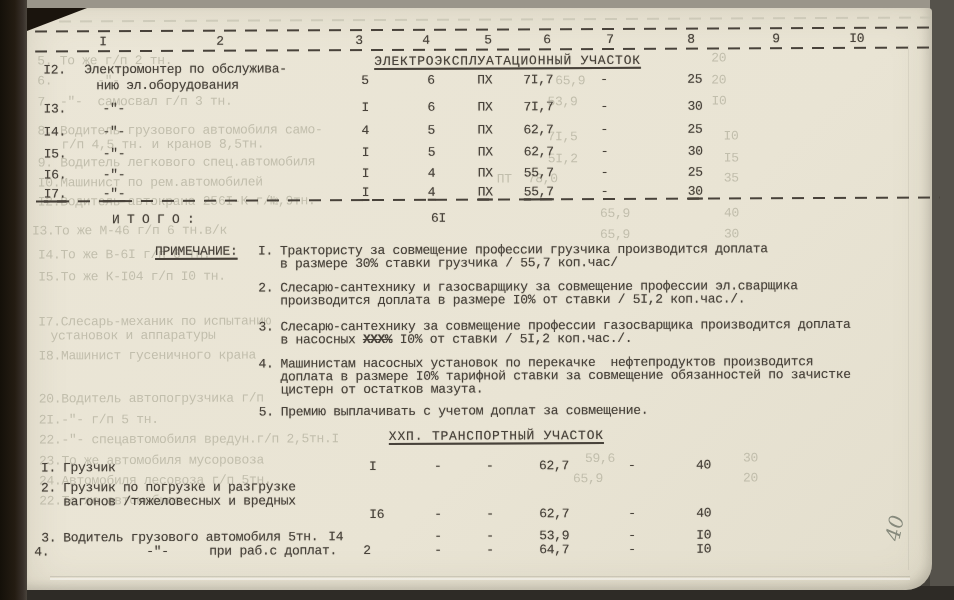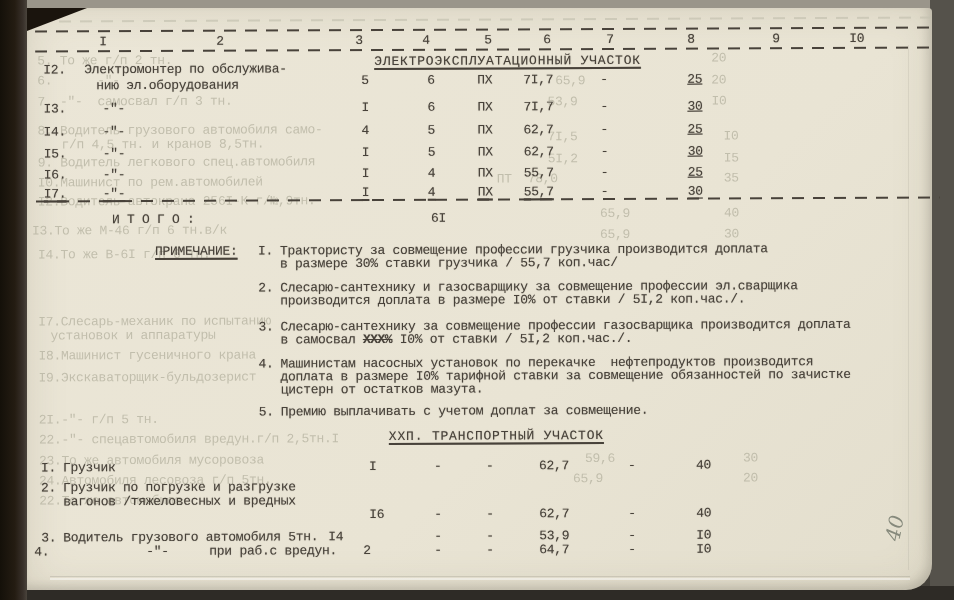--- a/index.html
+++ b/index.html
@@ -26,21 +26,21 @@
   .row > span{position:absolute;white-space:pre;top:0;}
   .ghost{position:absolute;font-size:13px;letter-spacing:-0.3px;color:#b8b5a3;opacity:.8;white-space:pre;}
   .dash{position:absolute;height:2px;background:repeating-linear-gradient(90deg,#48423a 0 12px,transparent 12px 21px);}
   .gdash{background:repeating-linear-gradient(90deg,#c4c1b0 0 12px,transparent 12px 21px);opacity:.7;height:2px;}
   .u{text-decoration:underline;text-underline-offset:3px;text-decoration-thickness:1.5px;}
   .wide{letter-spacing:0.8px;}
   .struck{text-decoration:line-through;font-weight:bold;letter-spacing:-0.5px;}
   .hw{position:absolute;left:882px;top:516px;font-family:"DejaVu Serif",serif;font-style:italic;
       font-size:20px;color:#767b6e;transform:rotate(-78deg);opacity:.85;}
   .n{left:44px;}  .d{left:103px;}
-  .s1c3{left:362px;} .s1c4{left:428px;} .s1c5{left:478px;} .s1c6{left:524px;} .s1c7{left:601px;} .s1c8{left:688px;text-decoration:underline;}
+  .s1c3{left:362px;} .s1c4{left:428px;} .s1c5{left:478px;} .s1c6{left:524px;} .s1c7{left:601px;} .s1c8{left:688px;}
   .s2c3{left:368px;} .s2c4{left:433px;} .s2c5{left:485px;} .s2c6{left:538px;} .s2c7{left:627px;} .s2c8{left:695px;}
   .nn{left:258px;} .nt{left:280px;}
   .t2n{left:40px;} .t2t{left:62px;}
   .r1{left:100px;}.r2{left:217px;}.r3{left:356px;}.r4{left:423px;}.r5{left:485px;}
   .r6{left:544px;}.r7{left:607px;}.r8{left:688px;}.r9{left:773px;}.r10{left:850px;}
 </style>
 </head>
 <body>
 
 <div class="scene">
@@ -59,24 +59,25 @@
     <div class="ghost" style="left:38px;top:52px">5. То же г/п 2 тн.</div>
     <div class="ghost" style="left:38px;top:72px">6.      -"-</div>
     <div class="ghost" style="left:38px;top:93px">7. -"-  самосвал г/п 3 тн.</div>
     <div class="ghost" style="left:38px;top:122px">8. Водитель грузового автомобиля само-</div>
     <div class="ghost" style="left:62px;top:136px">г/п 4,5 тн. и кранов 8,5тн.</div>
     <div class="ghost" style="left:38px;top:154px">9. Водитель легкового спец.автомобиля</div>
     <div class="ghost" style="left:38px;top:174px">I0.Машинист по рем.автомобилей</div>
     <div class="ghost" style="left:38px;top:193px">I2.Водитель автокрана 256I-К г/№,9тн.</div>
     <div class="ghost" style="left:32px;top:222px">I3.То же М-46 г/п 6 тн.в/к</div>
     <div class="ghost" style="left:38px;top:246px">I4.То же В-6I г/п 6 тн.</div>
+    <div class="ghost" style="left:38px;top:268px">I5.То же К-I04 г/п I0 тн.</div>
     <div class="ghost" style="left:38px;top:313px">I7.Слесарь-механик по испытанию</div>
     <div class="ghost" style="left:50px;top:327px">установок и аппаратуры</div>
     <div class="ghost" style="left:38px;top:347px">I8.Машинист гусеничного крана</div>
-    <div class="ghost" style="left:38px;top:369px">I9.Экскаваторщик-бульдозерист</div>
+    <div class="ghost" style="left:38px;top:390px">20.Водитель автопогрузчика г/п</div>
     <div class="ghost" style="left:38px;top:411px">2I.-"- г/п 5 тн.</div>
     <div class="ghost" style="left:38px;top:431px">22.-"- спецавтомобиля вредун.г/п 2,5тн.I</div>
     <div class="ghost" style="left:38px;top:452px">23.То же автомобиля мусоровоза</div>
     <div class="ghost" style="left:38px;top:472px">24.Автомобиля лесовоза г/п 5тн.</div>
     <div class="ghost" style="left:38px;top:492px">22.То же автомобиля</div>
     <div class="ghost" style="left:712px;top:52px">20</div>
     <div class="ghost" style="left:556px;top:74px">65,9</div>
     <div class="ghost" style="left:712px;top:74px">20</div>
     <div class="ghost" style="left:548px;top:95px">53,9</div>
     <div class="ghost" style="left:712px;top:95px">I0</div>
@@ -207,21 +208,21 @@
     </div>
     <div class="row" style="top:293px">
       <span class="nt">производится доплата в размере I0% от ставки / 5I,2 коп.час./.</span>
     </div>
 
     <div class="row" style="top:319px">
       <span class="nn">3.</span>
       <span class="nt">Слесарю-сантехнику за совмещение профессии газосварщика производится доплата</span>
     </div>
     <div class="row" style="top:332px">
-      <span class="nt"><span>в самосвал </span><span class="struck">ХХХ%</span><span> I0% от ставки / 5I,2 коп.час./.</span></span>
+      <span class="nt"><span>в насосных </span><span class="struck">ХХХ%</span><span> I0% от ставки / 5I,2 коп.час./.</span></span>
     </div>
 
     <div class="row" style="top:356px">
       <span class="nn">4.</span>
       <span class="nt">Машинистам насосных установок по перекачке  нефтепродуктов производится</span>
     </div>
     <div class="row" style="top:369px">
       <span class="nt">доплата в размере I0% тарифной ставки за совмещение обязанностей по зачистке</span>
     </div>
     <div class="row" style="top:382px">
@@ -271,21 +272,21 @@
       <span class="s2c4">-</span>
       <span class="s2c5">-</span>
       <span class="s2c6">53,9</span>
       <span class="s2c7">-</span>
       <span class="s2c8">I0</span>
     </div>
 
     <div class="row" style="top:543px">
       <span style="left:33px">4.</span>
       <span style="left:145px">-"-</span>
-      <span style="left:208px">при раб.с вредун.</span>
+      <span style="left:208px">при раб.с доплат.</span>
       <span style="left:362px">2</span>
       <span class="s2c4">-</span>
       <span class="s2c5">-</span>
       <span class="s2c6">64,7</span>
       <span class="s2c7">-</span>
       <span class="s2c8">I0</span>
     </div>
 
   </div>
 

